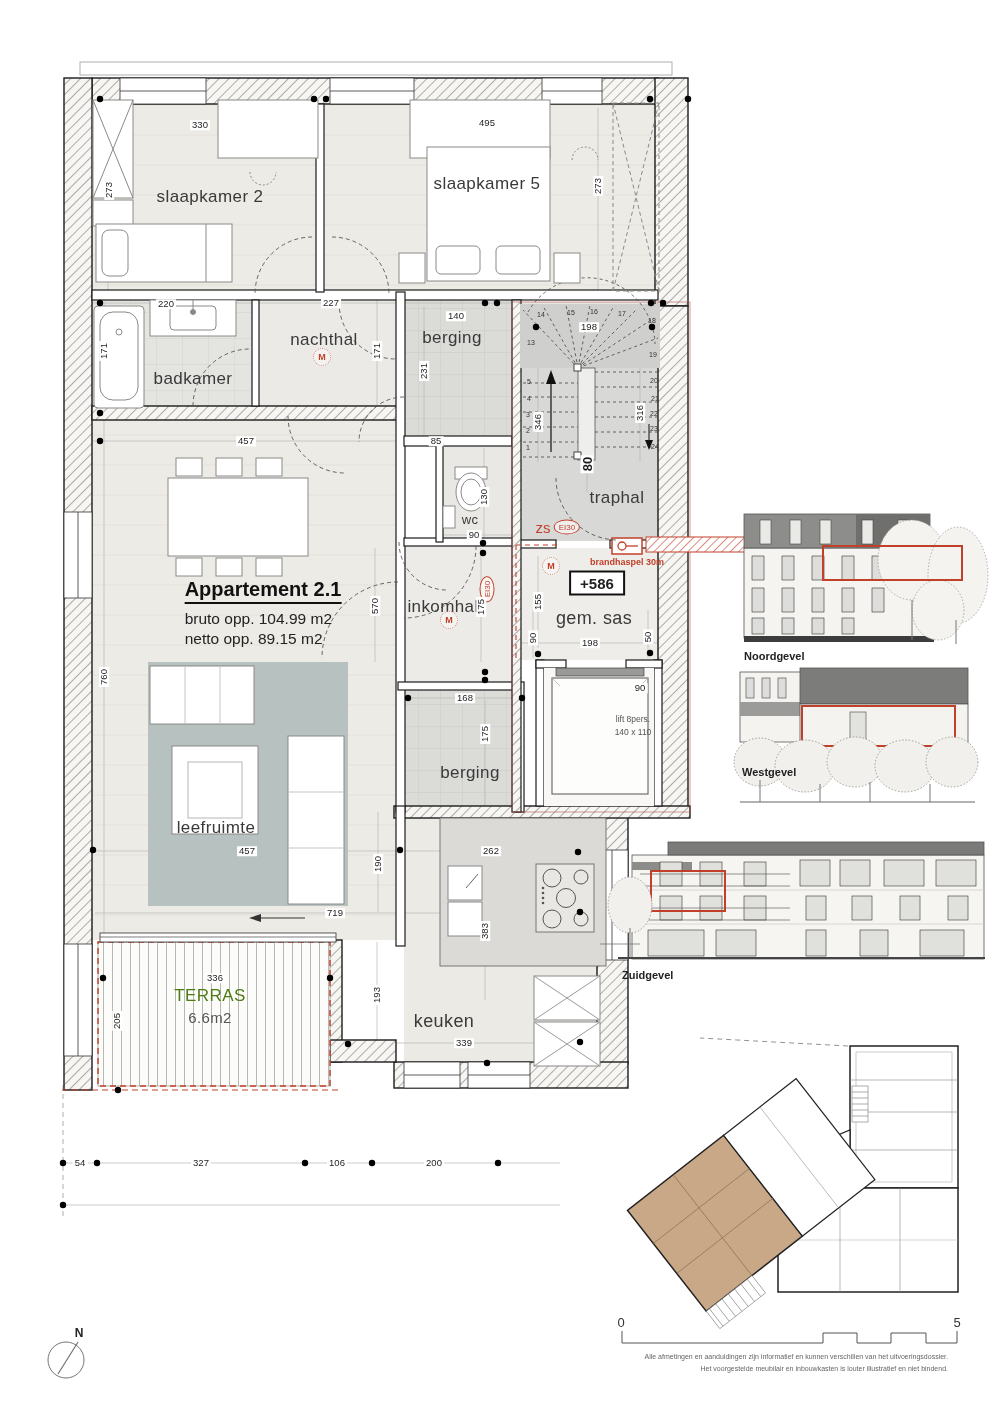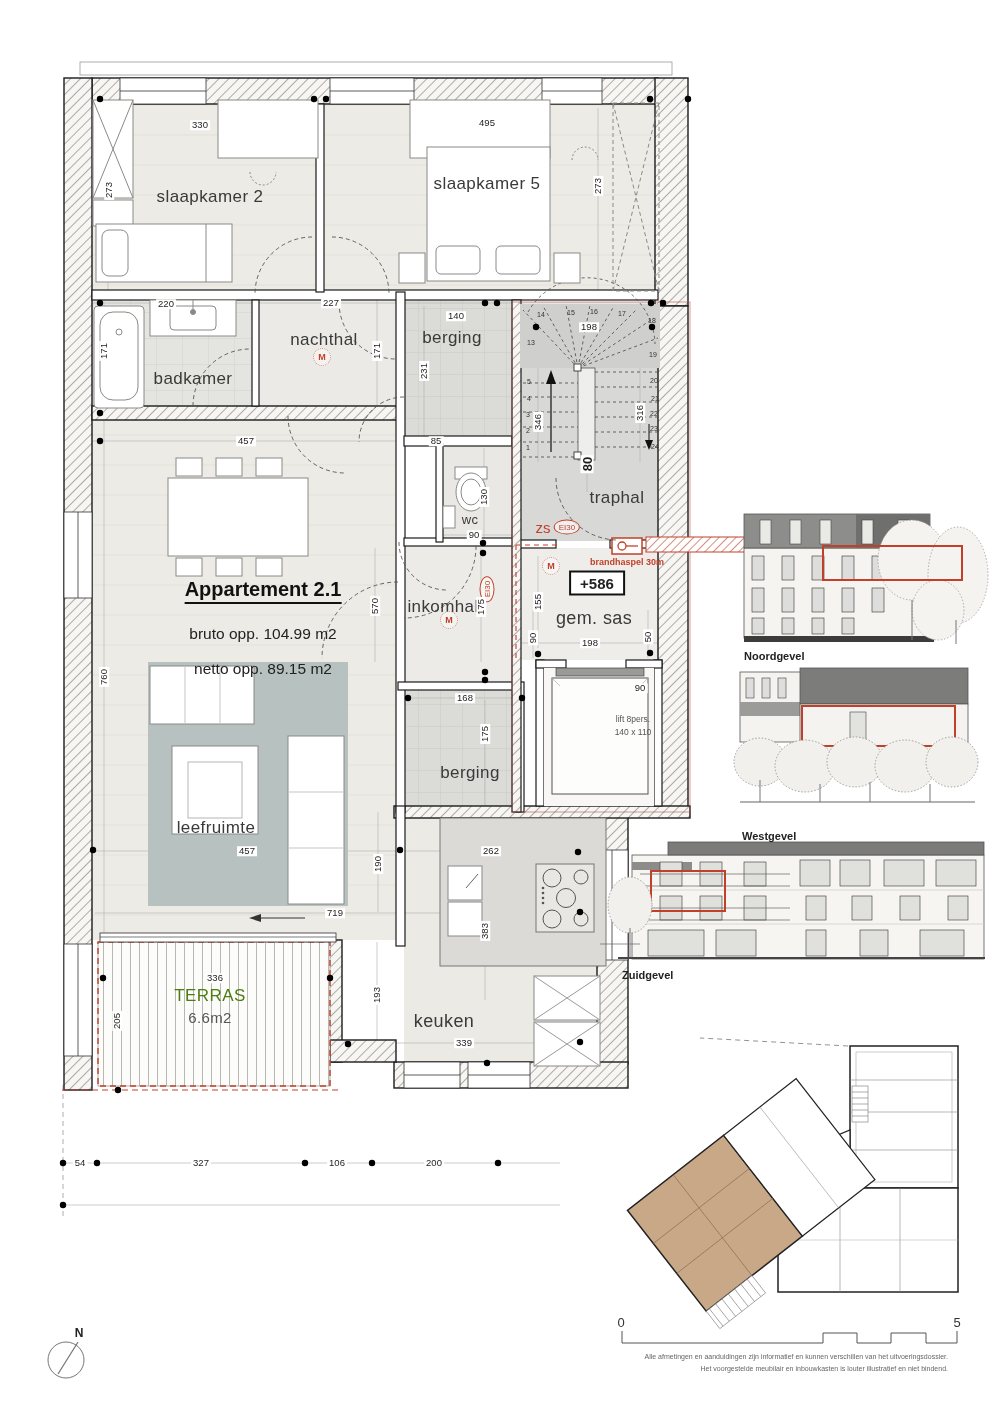--- a/index.html
+++ b/index.html
@@ -21,24 +21,24 @@
   .ei30{position:absolute;transform:translate(-50%,-50%);font-size:8px;color:#c2402a;
         border:1px solid #c2402a;border-radius:50%;padding:2px 4px;background:rgba(255,255,255,.6);}
   .ei30.v{transform:translate(-50%,-50%) rotate(-90deg);}
   .zs{position:absolute;transform:translate(-50%,-50%);font-size:15px;color:#c2402a;}
   .bh-label{position:absolute;transform:translate(-50%,-50%);font-size:9px;font-weight:bold;color:#c2402a;white-space:nowrap;}
   .level-chip{position:absolute;transform:translate(-50%,-50%);border:2px solid #111;background:#fff;
         font-size:15px;font-weight:bold;padding:2px 9px;}
   .lift-note{position:absolute;transform:translate(-50%,-50%);font-size:8.5px;color:#555;white-space:nowrap;}
   .title-block{position:absolute;left:800px;top:42px;width:170px;text-align:center;
         font-weight:bold;font-size:17px;line-height:22px;color:#111;}
-  .apt-block{position:absolute;left:263px;top:578px;transform:translateX(-50%);text-align:center;}
+  .apt-block{position:absolute;left:263px;top:578px;transform:translateX(-50%);}
   .apt-name{font-weight:bold;font-size:20px;color:#111;border-bottom:2.5px solid #111;
         display:inline-block;padding-bottom:1px;margin-bottom:4px;}
-  .apt-line{font-size:15.5px;color:#222;margin-top:17px;}
+  .apt-line{font-size:15.5px;color:#222;margin-top:2px;}
   .elev-label{position:absolute;font-weight:bold;font-size:11px;color:#222;}
   .scale-num{position:absolute;transform:translate(-50%,-50%);font-size:13px;color:#333;}
   .disclaimer{position:absolute;right:59px;top:1351px;width:520px;text-align:right;
         font-size:7px;color:#666;line-height:1.65;}
   .compass-n{position:absolute;transform:translate(-50%,-50%);font-weight:bold;font-size:12px;color:#222;}
 </style>
 </head>
 <body>
 
 <div class="canvas">
@@ -615,21 +615,21 @@
 <span class="stnum" style="left:622px;top:313px">17</span>
 <span class="stnum" style="left:652px;top:320px">18</span>
 <span class="stnum" style="left:653px;top:354px">19</span>
 <span class="stnum" style="left:654px;top:380px">20</span>
 <span class="stnum" style="left:655px;top:398px">21</span>
 <span class="stnum" style="left:654px;top:413px">22</span>
 <span class="stnum" style="left:654px;top:428px">23</span>
 <span class="stnum" style="left:655px;top:446px">24</span>
 
 <div class="elev-label" style="left:744px;top:650px">Noordgevel</div>
-<div class="elev-label" style="left:742px;top:830px">Westgevel</div>
+<div class="elev-label" style="left:742px;top:766px">Westgevel</div>
 <div class="elev-label" style="left:622px;top:969px">Zuidgevel</div>
 
 <div class="scale-num" style="left:621px;top:1322px">0</div>
 <div class="scale-num" style="left:957px;top:1322px">5</div>
 
 <div class="disclaimer">
   <div>Alle afmetingen en aanduidingen zijn informatief en kunnen verschillen van het uitvoeringsdossier.</div>
   <div>Het voorgestelde meubilair en inbouwkasten is louter illustratief en niet bindend.</div>
 </div>
 

